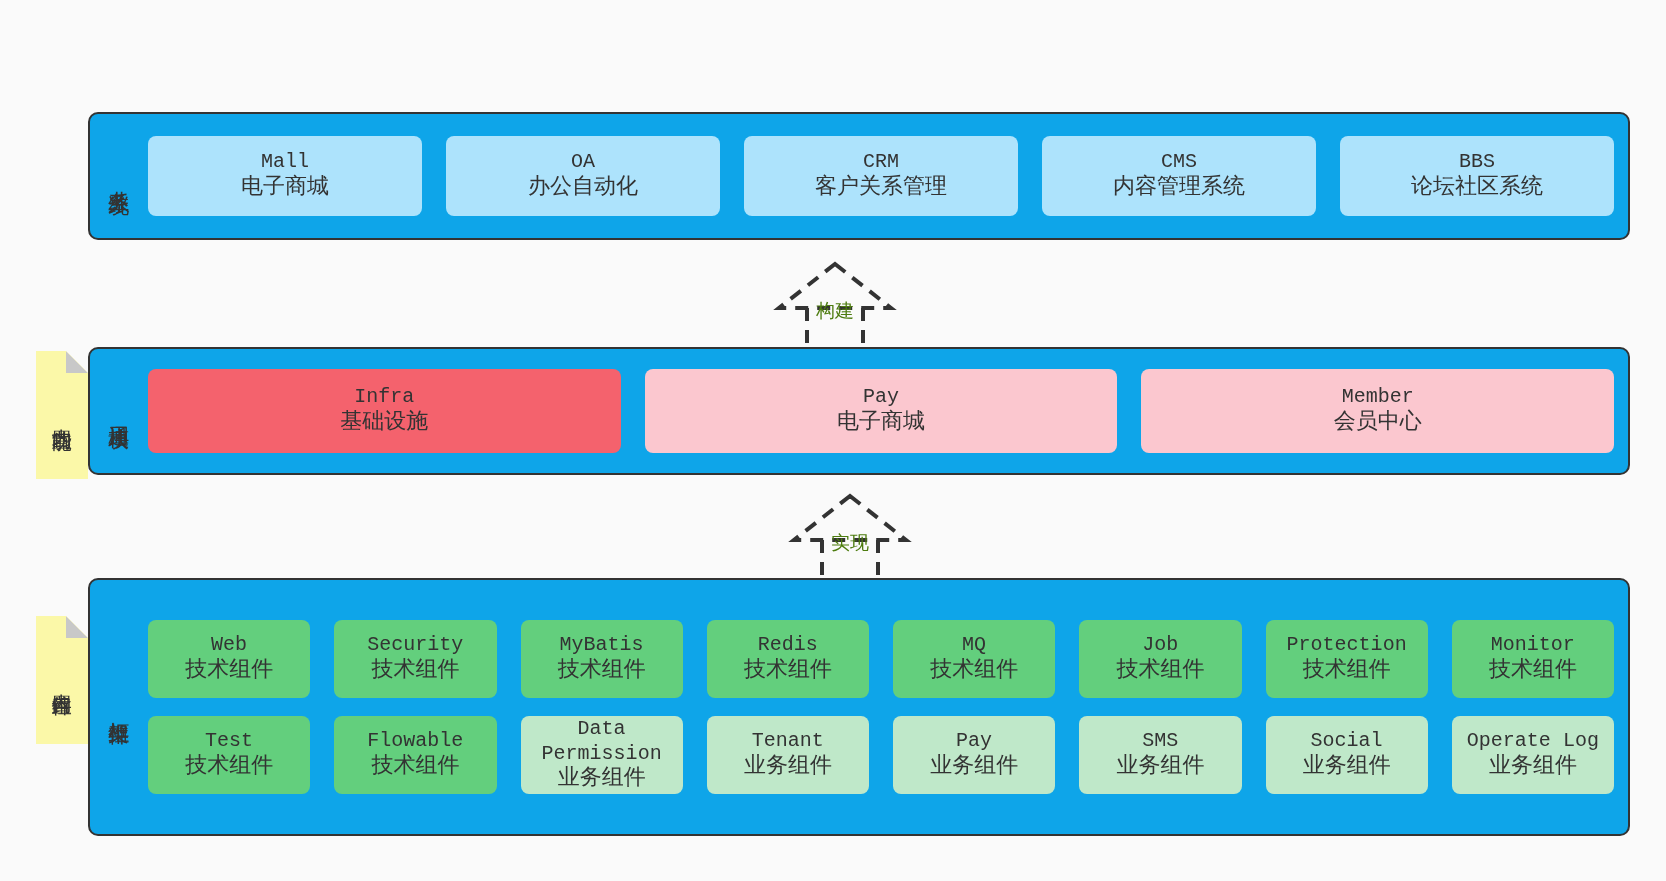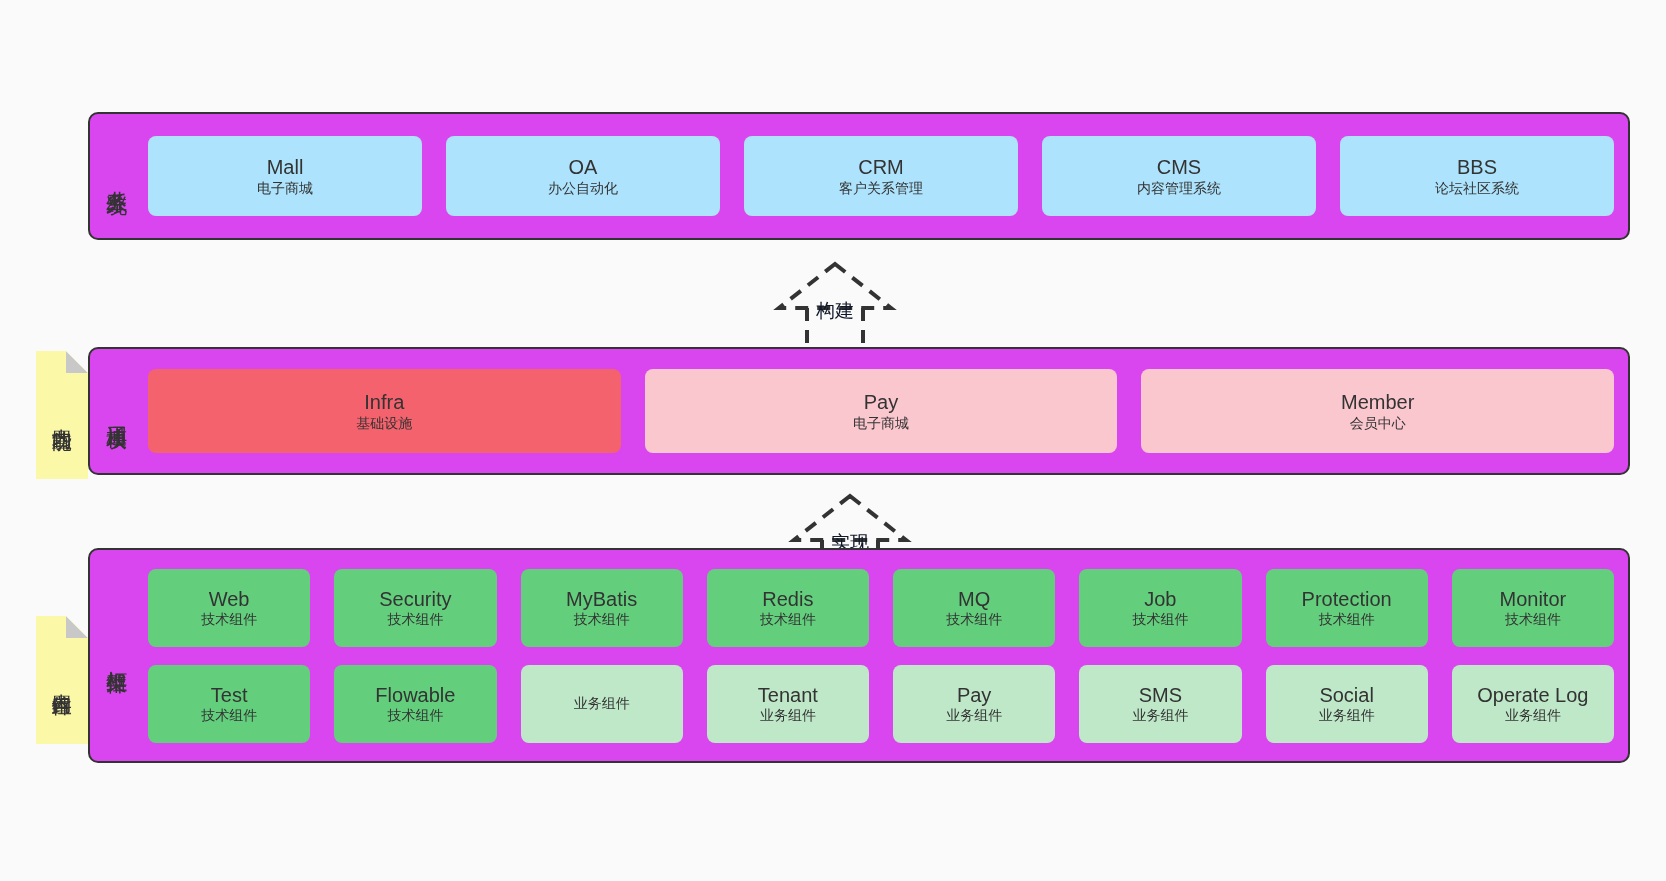--- a/index.html
+++ b/index.html
@@ -18,26 +18,27 @@
 
   #canvas {
     position: relative;
     width: 1666px;
     height: 881px;
   }
 
   
   .layer {
     position: absolute;
-    background: #d946ef;
+    background: #0ea5e9;
     border: 2px solid #333333;
     border-radius: 10px;
     box-sizing: border-box;
     display: flex;
     align-items: stretch;
+    font-family: Liberation Mono, monospace;
   }
 
   .layer-title {
     width: 54px;
     flex: 0 0 54px;
     display: flex;
     align-items: center;
     justify-content: center;
     font-size: 21px;
     line-height: 1.12;
@@ -76,21 +77,21 @@
     text-align: center;
     box-sizing: border-box;
     padding: 6px 8px;
     line-height: 1.22;
   }
   .node .en {
     font-size: 20px;
     white-space: normal;
   }
   .node .cn {
-    font-size: 14px;
+    font-size: 22px;
     white-space: normal;
   }
 
   .node.blue       { background: #ade3fc; height: 80px; }
   .node.red        { background: #f4626d; height: 84px; }
   .node.pink       { background: #fbc7cf; height: 84px; }
   .node.green      { background: #63cf7d; height: 78px; }
   .node.lightgreen { background: #bfe8c9; height: 78px; }
 
   
@@ -127,21 +128,21 @@
     width: 160px;
     height: 96px;
   }
   .arrow svg { display: block; overflow: visible; }
   .arrow-label {
     position: absolute;
     left: 50%;
     transform: translateX(-50%);
     top: 40px;
     font-size: 19px;
-    color: #0f172a;
+    color: #4d7c0f;
     background: transparent;
     padding: 0 3px;
     white-space: nowrap;
     user-select: none;
   }
 </style>
 </head>
 <body>
 
 <div id="canvas">
@@ -215,21 +216,21 @@
       <path d="M 52 50 L 52 96 M 108 50 L 108 96" fill="none" stroke="#333333" stroke-width="4" stroke-dasharray="13 9"></path>
     </svg>
     <span class="arrow-label">实现</span>
   </div>
 
   <div class="note" id="note-builtin-component" style="left:36px; top:616px; width:52px; height:128px;">
     <span class="fold"></span>
     <span>内置组件</span>
   </div>
 
-  <div class="layer" id="layer-framework-component" style="left:88px; top:548px; width:1542px; height:215px;">
+  <div class="layer" id="layer-framework-component" style="left:88px; top:578px; width:1542px; height:258px;">
     <div class="layer-title">框架组件</div>
     <div class="layer-body">
 
       <div class="row">
         <div class="node green">
           <span class="en">Web</span>
           <span class="cn">技术组件</span>
         </div>
         <div class="node green">
           <span class="en">Security</span>
@@ -264,20 +265,21 @@
       <div class="row">
         <div class="node green">
           <span class="en">Test</span>
           <span class="cn">技术组件</span>
         </div>
         <div class="node green">
           <span class="en">Flowable</span>
           <span class="cn">技术组件</span>
         </div>
         <div class="node lightgreen">
+          <span class="en">Data Permission</span>
           <span class="cn">业务组件</span>
         </div>
         <div class="node lightgreen">
           <span class="en">Tenant</span>
           <span class="cn">业务组件</span>
         </div>
         <div class="node lightgreen">
           <span class="en">Pay</span>
           <span class="cn">业务组件</span>
         </div>

